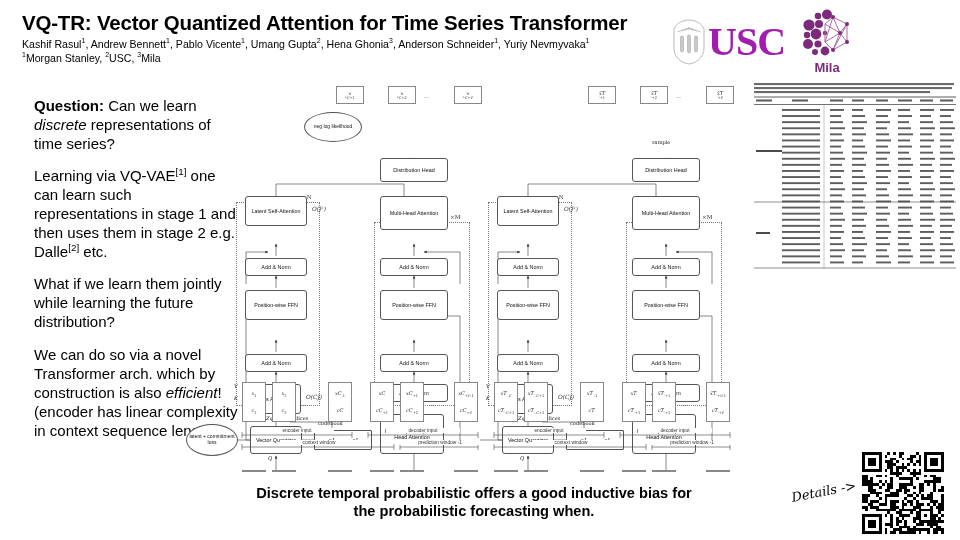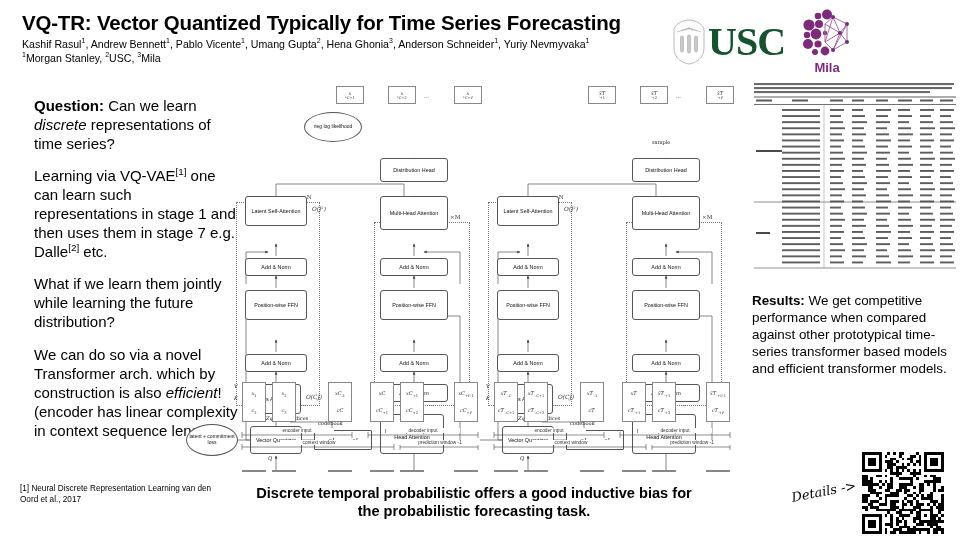--- a/index.html
+++ b/index.html
@@ -27,21 +27,21 @@
 
   
   .logos{position:absolute;left:672px;top:6px;width:286px;height:72px;display:flex;align-items:center;gap:8px;}
   .ms-logo{
     width:78px;height:72px;background:#11324f;color:#fff;
     display:flex;flex-direction:column;justify-content:center;align-items:flex-start;
     padding-left:11px;box-sizing:border-box;font-size:12.5px;line-height:1.18;font-weight:400;
   }
   .usc-wrap{display:flex;align-items:center;gap:2px;height:72px;}
   .usc-shield{width:34px;height:48px;position:relative;}
-  .usc-text{font-family:"Liberation Serif",serif;font-size:40px;font-weight:bold;color:#14532d;letter-spacing:-1px;line-height:1;}
+  .usc-text{font-family:"Liberation Serif",serif;font-size:40px;font-weight:bold;color:#a21caf;letter-spacing:-1px;line-height:1;}
   .mila-wrap{display:flex;flex-direction:column;align-items:center;justify-content:center;height:72px;margin-left:6px;}
   .mila-text{color:#7d2a7d;font-size:13px;font-weight:bold;margin-top:1px;}
 
   
   .lcol{position:absolute;left:34px;top:96px;width:205px;font-size:15px;line-height:1.27;}
   .lcol p{margin:0 0 13px 0;}
   .lcol b{font-weight:bold;}
   .lcol i{font-style:italic;}
   .refs{position:absolute;left:20px;top:484px;width:200px;font-size:8.2px;line-height:1.32;}
 
@@ -91,21 +91,21 @@
   .rep{position:absolute;font-family:"DejaVu Serif",serif;font-size:5.6px;color:#333;}
   .cplx{position:absolute;font-family:"DejaVu Serif",serif;font-style:italic;font-size:5.8px;color:#333;}
   .brk{position:absolute;font-size:4.8px;color:#333;text-align:center;}
 </style>
 </head>
 <body>
 
 <div class="poster">
 
   <div class="title">
-    <span>VQ-TR: Vector Quantized Typically for Time Series Forecasting</span>
+    <span>VQ-TR: Vector Quantized Attention for Time Series Transformer</span>
   </div>
 
   <div class="authors">
     Kashif Rasul<sup>1</sup>, Andrew Bennett<sup>1</sup>, Pablo Vicente<sup>1</sup>, Umang Gupta<sup>2</sup>, Hena Ghonia<sup>3</sup>, Anderson Schneider<sup>1</sup>, Yuriy Nevmyvaka<sup>1</sup>
   </div>
   <div class="affil">
     <sup>1</sup>Morgan Stanley, <sup>2</sup>USC, <sup>3</sup>Mila
   </div>
 
   <div class="logos">
@@ -162,27 +162,26 @@
             <circle cx="34" cy="41" r="2"></circle>
           <circle cx="41" cy="24" r="2"></circle>
         </g>
       </svg>
       <span class="mila-text">Mila</span>
     </div>
   </div>
 
   <div class="lcol">
     <p><b>Question:</b><span> Can we learn </span><i>discrete</i><span> representations of time series?</span></p>
-    <p><span>Learning via VQ-VAE</span><sup>[1]</sup><span> one can learn such representations in stage 1 and then uses them in stage 7 e.g. Dalle</span><sup>[2]</sup><span> etc.</span></p>
+    <p><span>Learning via VQ-VAE</span><sup>[1]</sup><span> one can learn such representations in stage 1 and then uses them in stage 2 e.g. Dalle</span><sup>[2]</sup><span> etc.</span></p>
     <p>What if we learn them jointly while learning the future distribution?</p>
     <p><span>We can do so via a novel Transformer arch. which by construction is also </span><i>efficient</i><span>! (encoder has linear complexity in context sequence length)</span></p>
   </div>
 
   <div class="refs">
-    <div>[1] Neural Discrete Representation Learning van den Oord et al., 2017</div>
   </div>
 
   <div class="table-img">
     <svg width="206" height="196" viewBox="0 0 206 196">
       <rect x="0" y="0" width="206" height="196" fill="#fff"></rect>
       <g fill="#6a6a6a">
         <rect x="2" y="3" width="200" height="2.1"></rect>
         <rect x="2" y="7" width="198" height="2.1"></rect>
         <rect x="2" y="11" width="176" height="2.1"></rect>
       </g>
@@ -385,23 +384,20 @@
       <g fill="#4a4a4a">
         <rect x="4" y="70" width="26" height="2"></rect>
         <rect x="4" y="152" width="14" height="2"></rect>
       </g>
       <line x1="2" y1="122" x2="204" y2="122" stroke="#444" stroke-width="0.6"></line>
       <line x1="2" y1="188" x2="204" y2="188" stroke="#444" stroke-width="0.6"></line>
       <line x1="72" y1="24.5" x2="72" y2="188" stroke="#888" stroke-width="0.5"></line>
     </svg>
   </div>
 
-  <div class="results">
-    <b>Results:</b><span> We get competitive performance when compared against other prototypical time-series transformer based models and efficient transformer models.</span>
-  </div>
 
   <div class="details-note">Details -&gt;</div>
 
   <div class="qr">
     <svg width="82" height="82" viewBox="0 0 29 29" shape-rendering="crispEdges">
       <rect width="29" height="29" fill="#fff"></rect>
       <g id="qrcells" fill="#000">
           <rect x="0" y="0" width="1" height="1"></rect>
           <rect x="1" y="0" width="1" height="1"></rect>
           <rect x="2" y="0" width="1" height="1"></rect>
@@ -837,21 +833,21 @@
           <rect x="23" y="28" width="1" height="1"></rect>
           <rect x="25" y="28" width="1" height="1"></rect>
           <rect x="26" y="28" width="1" height="1"></rect>
           <rect x="28" y="28" width="1" height="1"></rect>
         </g>
     </svg>
   </div>
 
   <div class="caption">
     <div>Discrete temporal probabilistic offers a good inductive bias for</div>
-    <div>the probabilistic forecasting task.</div>
+    <div>the probabilistic forecasting when.</div>
   </div>
 
   <div class="diagrams">
     <div class="diag left" id="diag-left">
         <svg class="dsvg" width="258" height="396" viewBox="0 0 258 396">
       <defs>
         <marker id="ahl" markerWidth="5" markerHeight="5" refX="4" refY="2.1" orient="auto">
           <path d="M0,0 L4.6,2.1 L0,4.2 z" fill="#444"></path>
         </marker>
       </defs>

